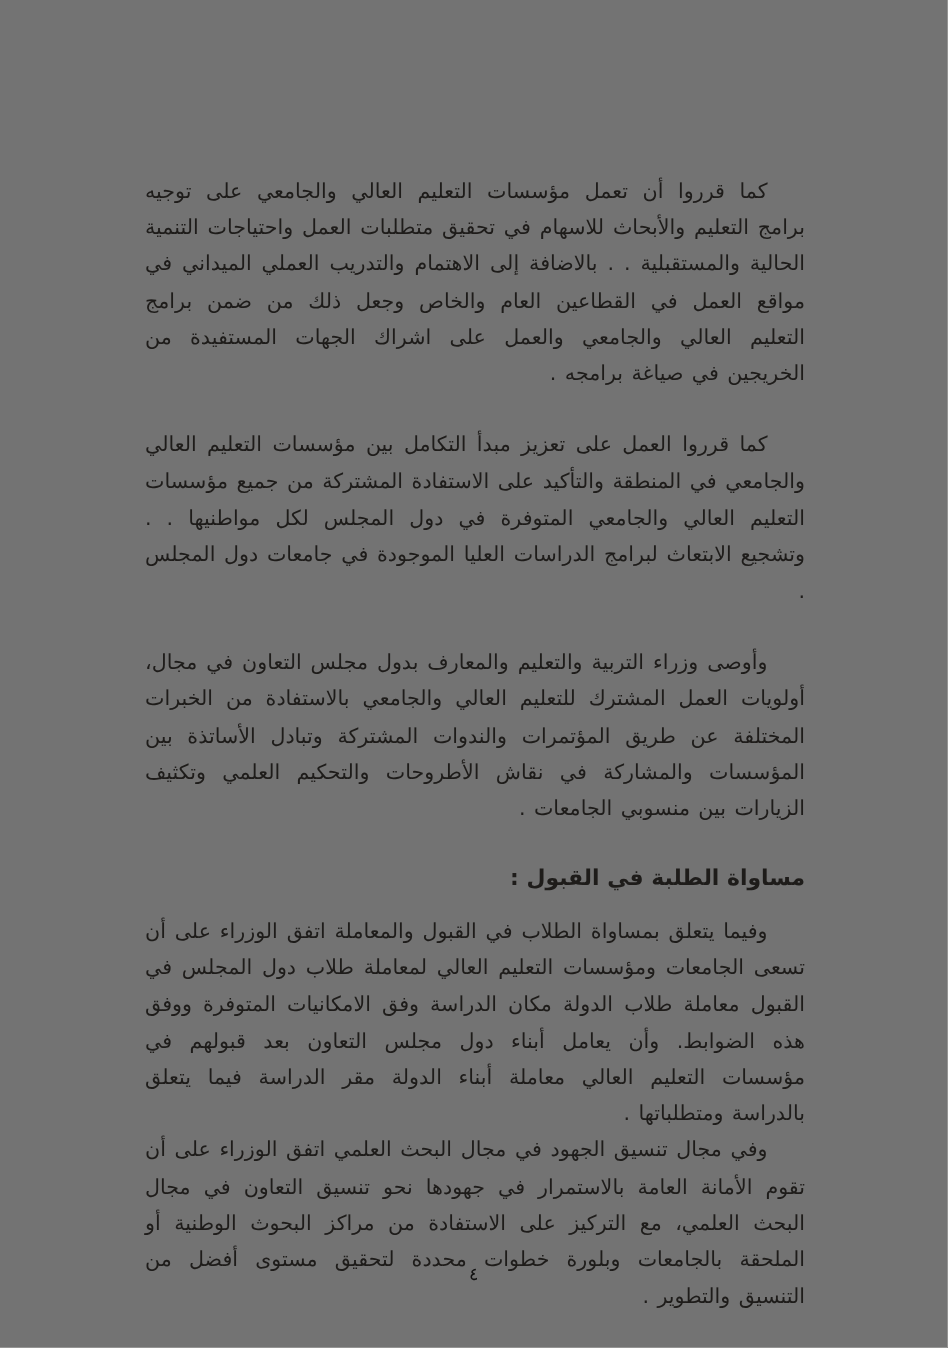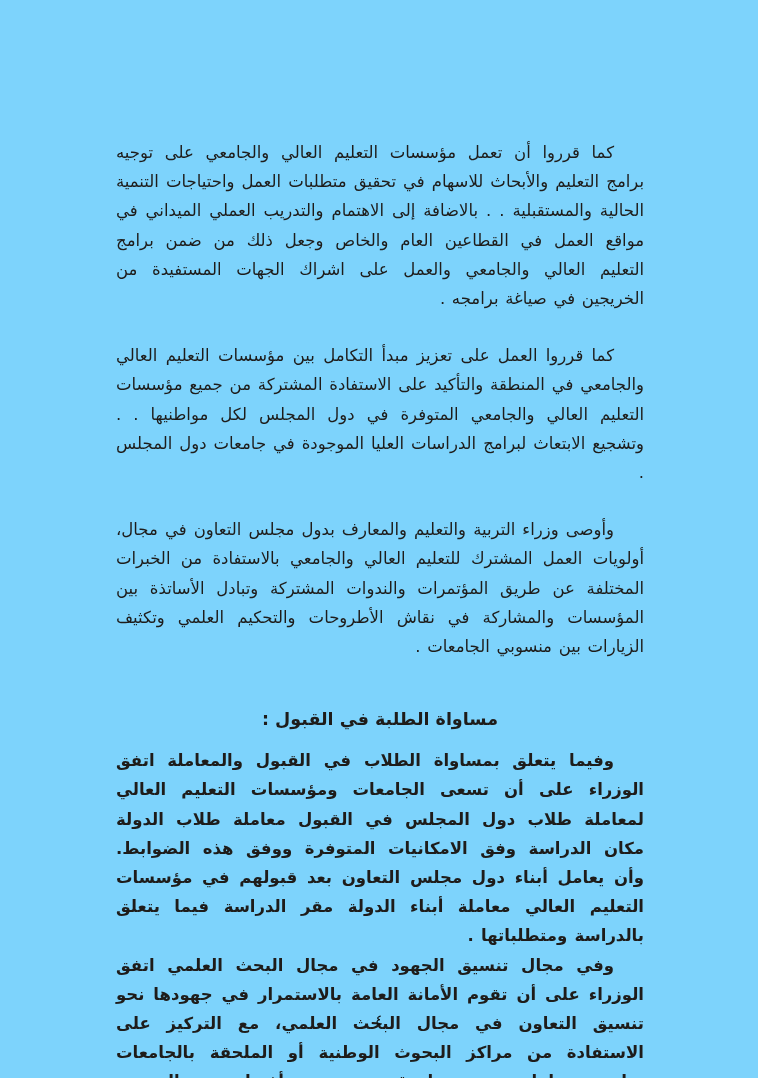--- a/index.html
+++ b/index.html
@@ -11,47 +11,46 @@
     height: 1078px;
     background: #fdfdfc;
     font-family: "DejaVu Sans", sans-serif;
     color: #1e1c1a;
     overflow: hidden;
   }
   .page {
     position: relative;
     width: 758px;
     height: 1078px;
-    background: #7dd3fc;
+    background: #737373;
   }
   .content {
     position: absolute;
     top: 138px;
     right: 114px;
     width: 528px;
     direction: rtl;
     text-align: justify;
     text-justify: inter-word;
   }
   p.para {
     font-size: 16.5px;
     line-height: 29.2px;
     margin: 0 0 28px 0;
     text-indent: 30px;
     word-spacing: 1.5px;
   }
   p.para.joined {
     margin-bottom: 0;
-    font-weight: bold;
   }
   h2.heading {
     font-size: 17.5px;
     font-weight: bold;
-    margin: 48px 0 17px 0;
-    text-align: center;
+    margin: 32px 0 17px 0;
+    text-align: right;
     letter-spacing: 0.2px;
   }
   .pageno {
     position: absolute;
     top: 1012px;
     left: 0;
     width: 758px;
     text-align: center;
     font-size: 14px;
     color: #111;

